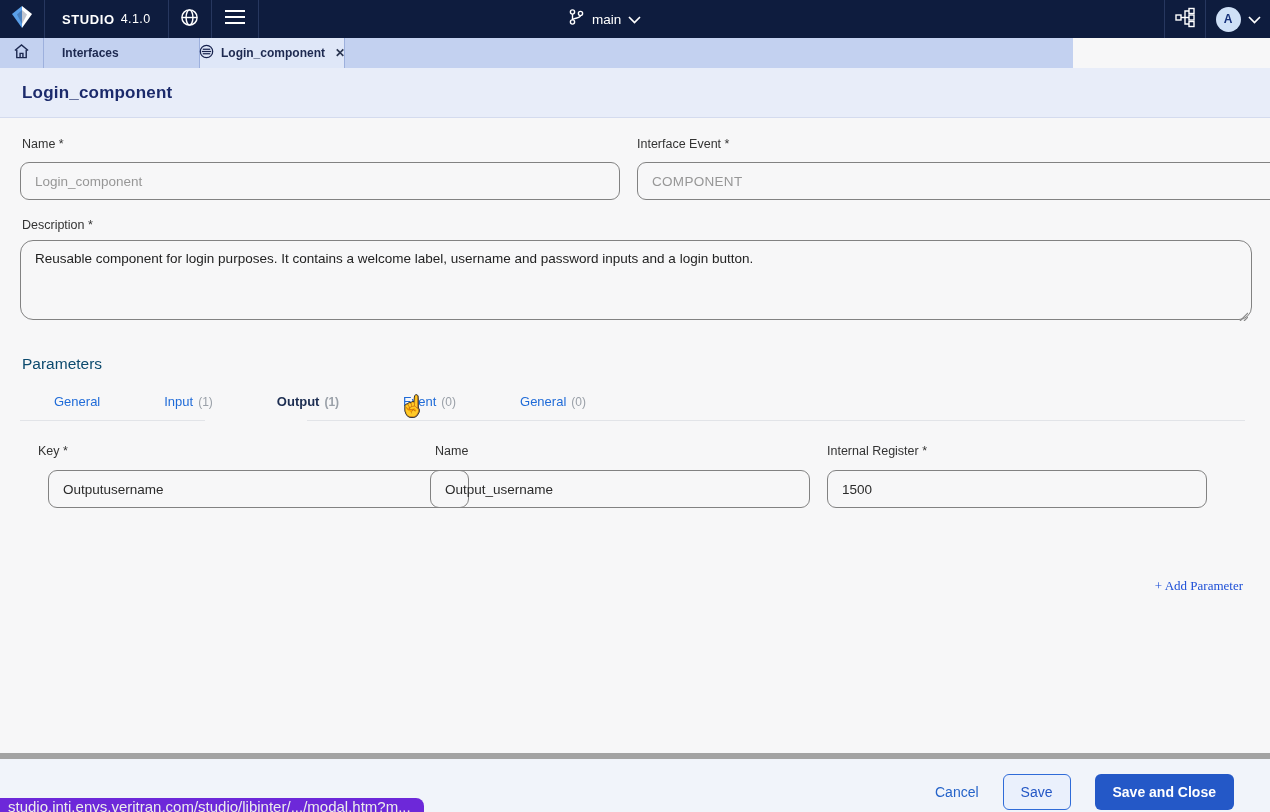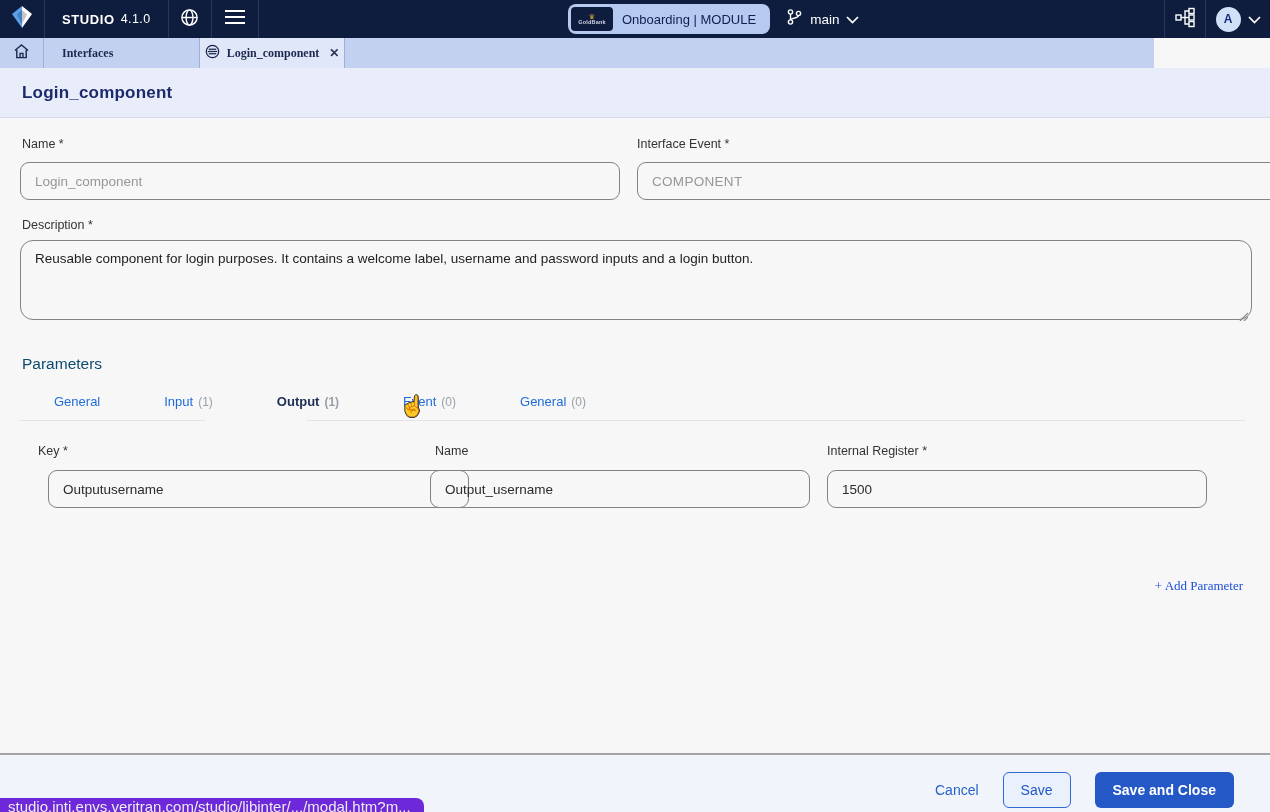--- a/index.html
+++ b/index.html
@@ -25,21 +25,21 @@
   .badge-label { color:#10204a; font-size:13px; font-weight:500; }
   .branch-widget { display:flex; align-items:center; gap:7px; cursor:pointer; }
   .branch-name { font-size:13.5px; color:#fff; }
 
   .nav-right { position:absolute; right:0; top:0; height:38px; display:flex; align-items:center; }
   .org-cell { width:40px; cursor:pointer; }
   .avatar-cell { width:64px; gap:7px; cursor:pointer; }
   .avatar { width:25px; height:25px; border-radius:50%; background:#cfe0f7; color:#16307a; font-size:12px; font-weight:bold; display:flex; align-items:center; justify-content:center; }
 
   
-  .tabstrip { position:absolute; top:38px; left:0; width:1154px; height:30px; background:#c3d1f0; display:flex; align-items:stretch;font-family:Liberation Serif, serif; }
+  .tabstrip { position:absolute; top:38px; left:0; width:1073px; height:30px; background:#c3d1f0; display:flex; align-items:stretch; }
   .home-cell { width:44px; display:flex; align-items:center; justify-content:center; border-right:1px solid #9db0dd; cursor:pointer; }
   .doc-tab { display:flex; align-items:center; font-size:12px; font-weight:600; color:#1d2950; cursor:pointer; }
   .tab-interfaces { width:156px; padding-left:18px; border-right:1px solid #9db0dd; }
   .tab-active { width:145px; background:#dfe7f8; justify-content:center; gap:7px; border-right:1px solid #9db0dd; }
   .tab-close { font-size:12px; color:#2a3550; margin-left:3px; cursor:pointer; }
 
   
   .titleband { position:absolute; top:68px; left:0; width:1270px; height:50px; background:#e8edf9; border-bottom:1px solid #d4dbee; display:flex; align-items:center; }
   .page-title { margin-left:22px; font-size:17px; font-weight:bold; color:#1b2a6b; letter-spacing:.2px; }
 
@@ -59,21 +59,21 @@
   .ptab-line { position:absolute; top:420px; height:1px; background:#e2e4e8; }
   .line-a { left:20px; width:185px; }
   .line-b { left:307px; width:938px; }
 
   .hand-cursor { position:absolute; left:400px; top:394px; font-size:20px; color:#fff;
     text-shadow:-1px 0 0 #3a3a3a, 1px 0 0 #3a3a3a, 0 -1px 0 #3a3a3a, 0 1px 0 #3a3a3a; pointer-events:none; }
 
   .add-param { position:absolute; right:27px; top:578px; font-family:"Liberation Serif", serif; font-size:13px; color:#1d4fd7; text-decoration:none; }
 
   
-  .footer { position:absolute; left:0; top:753px; width:1270px; height:59px; background:#f1f4fa; border-top:2px solid #a3a3a3; display:flex; align-items:center; justify-content:flex-end; padding:13px 36px 0 0; gap:24px; }
+  .footer { position:absolute; left:0; top:753px; width:1270px; height:59px; background:#f1f4fa; border-top:6px solid #a3a3a3; display:flex; align-items:center; justify-content:flex-end; padding:13px 36px 0 0; gap:24px; }
   .btn-link { background:none; border:none; color:#2563c9; font-family:"Liberation Sans", sans-serif; font-size:14px; cursor:pointer; }
   .btn-outline { height:36px; padding:0 17px; background:#eaf0fc; border:1px solid #2f6bd8; border-radius:6px; color:#2457c5; font-family:"Liberation Sans", sans-serif; font-size:14px; cursor:pointer; }
   .btn-primary { height:36px; padding:0 18px; background:#2458c7; border:none; border-radius:6px; color:#fff; font-family:"Liberation Sans", sans-serif; font-size:14px; font-weight:600; cursor:pointer; }
 
   .status-tip { position:absolute; left:0; bottom:0; width:424px; height:14px; background:#6d28d9; border-radius:0 8px 0 0; color:#ececec; font-size:15px; line-height:16px; padding:1px 10px 8px 8px; overflow:hidden; white-space:nowrap; }
 </style>
 </head>
 <body>
 
 <div class="navbar">
@@ -107,27 +107,20 @@
       <svg width="20" height="14" viewBox="0 0 20 14" stroke="#ffffff" stroke-width="2">
         <line x1="0" y1="1" x2="20" y2="1"></line>
           <line x1="0" y1="7" x2="20" y2="7"></line>
           <line x1="0" y1="13" x2="20" y2="13"></line>
       </svg>
     </span>
   </div>
   <div class="nav-divider"></div>
 
   <div class="nav-center">
-    <div class="context-badge">
-      <span class="gb-tile">
-        <span class="gb-crown">♛</span>
-        <span class="gb-name">GoldBank</span>
-      </span>
-      <span class="badge-label">Onboarding | MODULE</span>
-    </div>
     <div class="branch-widget">
       <span>
         <svg width="17" height="18" viewBox="0 0 17 18" fill="none" stroke="#ffffff" stroke-width="1.4">
           <circle cx="4.5" cy="4" r="2.1"></circle>
           <circle cx="4.5" cy="14" r="2.1"></circle>
           <circle cx="12.5" cy="5.5" r="2.1"></circle>
           <line x1="4.5" y1="6.1" x2="4.5" y2="11.9"></line>
           <path d="M12.5 7.6 C12.5 11 4.5 9.5 4.5 11.9"></path>
         </svg>
       </span>

